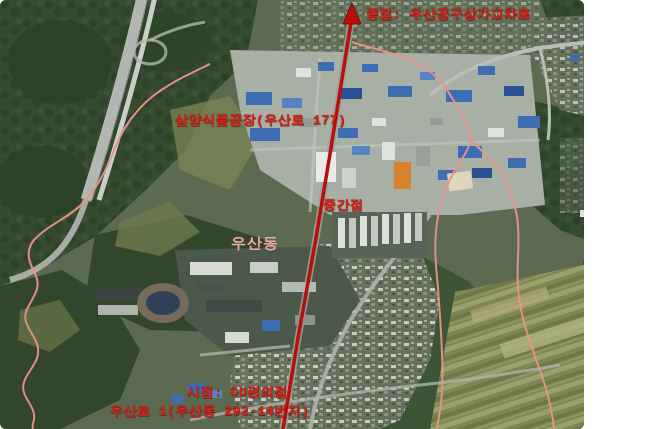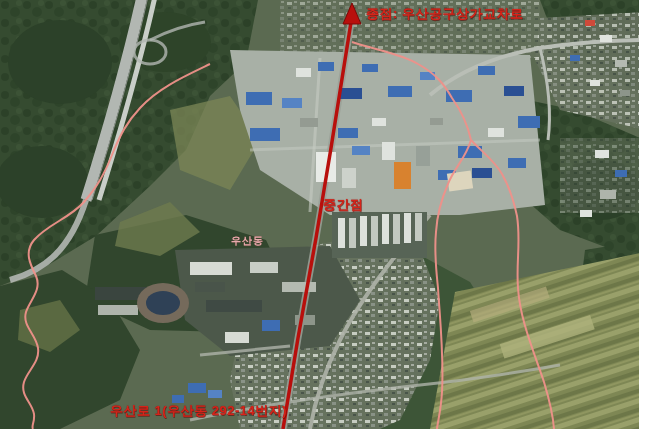--- a/index.html
+++ b/index.html
@@ -1,27 +1,28 @@
 <!DOCTYPE html>
 <html><head>
 <meta charset="utf-8">
 <style>
   html,body{margin:0;padding:0;background:#ffffff;}
   .stage{
-    position:relative;width:639px;height:429px;overflow:hidden;
-    font-family:Liberation Sans, sans-serif;
+    position:relative;width:584px;height:429px;overflow:hidden;
+    font-family:Liberation Mono, monospace;
+    border-radius:6px;
   }
   .stage svg{position:absolute;left:0;top:0;width:645px;height:429px;display:block;}
   .lbl{
     position:absolute;white-space:nowrap;font-weight:bold;
     color:#d6241a;font-size:13px;letter-spacing:0.5px;
     text-shadow:0 0 1px rgba(120,8,4,.8), 0.5px 0.5px 0 rgba(90,10,5,.55);
   }
   .lbl-district{
-    font-size:10px;color:#e7abae;letter-spacing:1px;
+    font-size:15px;color:#e7abae;letter-spacing:1px;
     text-shadow:0 0 1px rgba(150,60,60,.7);
   }
 </style>
 </head>
 <body>
 
 <div class="stage">
 
   <svg viewBox="0 0 645 429" preserveAspectRatio="none">
     <defs>
@@ -174,16 +175,18 @@
       <path d="M 471,140 C 482,152 494,160 502,174 C 510,188 514,202 517,216 C 521,242 516,262 518,288 C 520,320 534,352 544,382 C 550,402 553,414 554,429"></path>
     </g>
 
     <g>
       <polyline points="352,16 331,148 316,238 298,338 283,429" stroke="#b80f0c" stroke-width="3.5" fill="none"></polyline>
       <polygon points="352,3 343,24 361,24" fill="#b80f0c" stroke="#7e0806" stroke-width="1"></polygon>
     </g>
   </svg>
 
   <div class="lbl" style="left:366px;top:5px;">종점: 우산공구상가교차로</div>
+  <div class="lbl" style="left:175px;top:111px;">삼양식품공장(우산로 177)</div>
   <div class="lbl" style="left:323px;top:196px;">중간점</div>
   <div class="lbl lbl-district" style="left:231px;top:234px;">우산동</div>
+  <div class="lbl" style="left:187px;top:383px;">시점: CU편의점</div>
   <div class="lbl" style="left:110px;top:402px;">우산로 1(우산동 292-14번지)</div>
 </div>
 
 </body></html>

